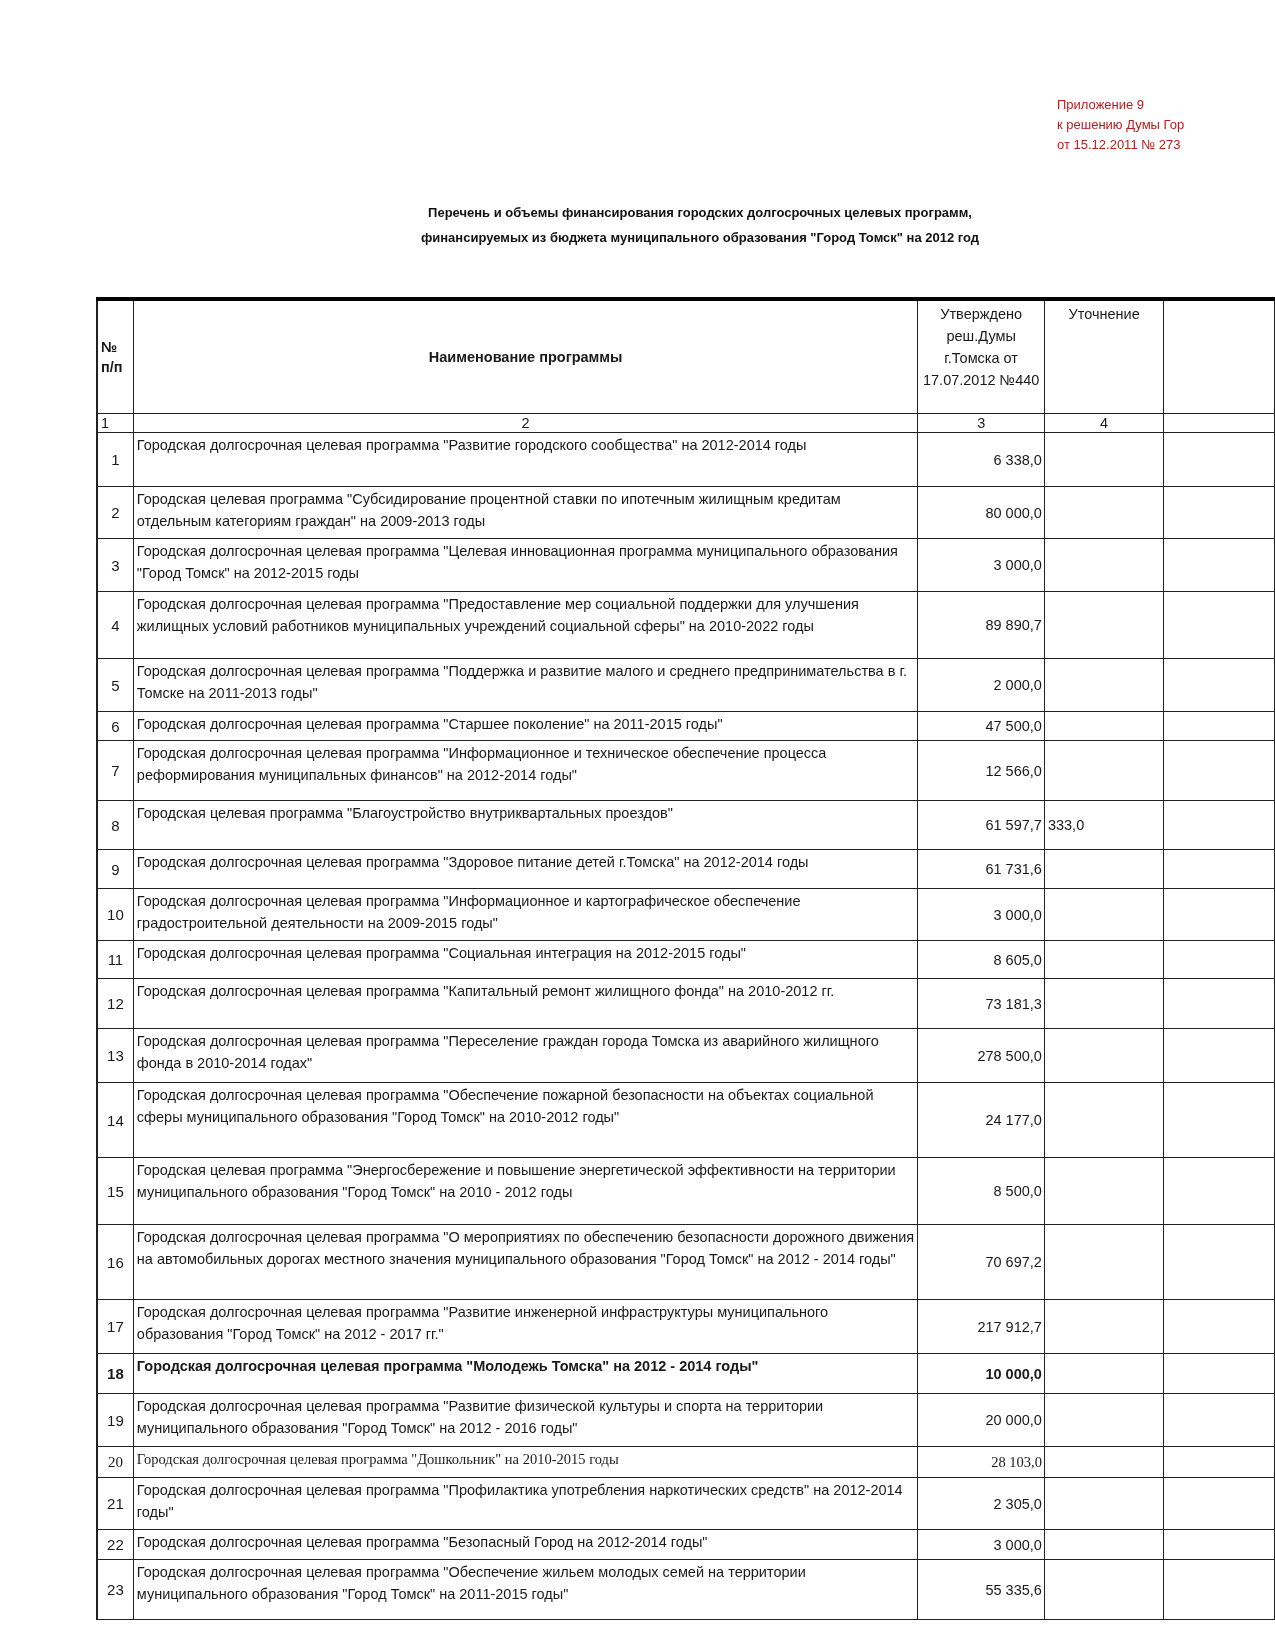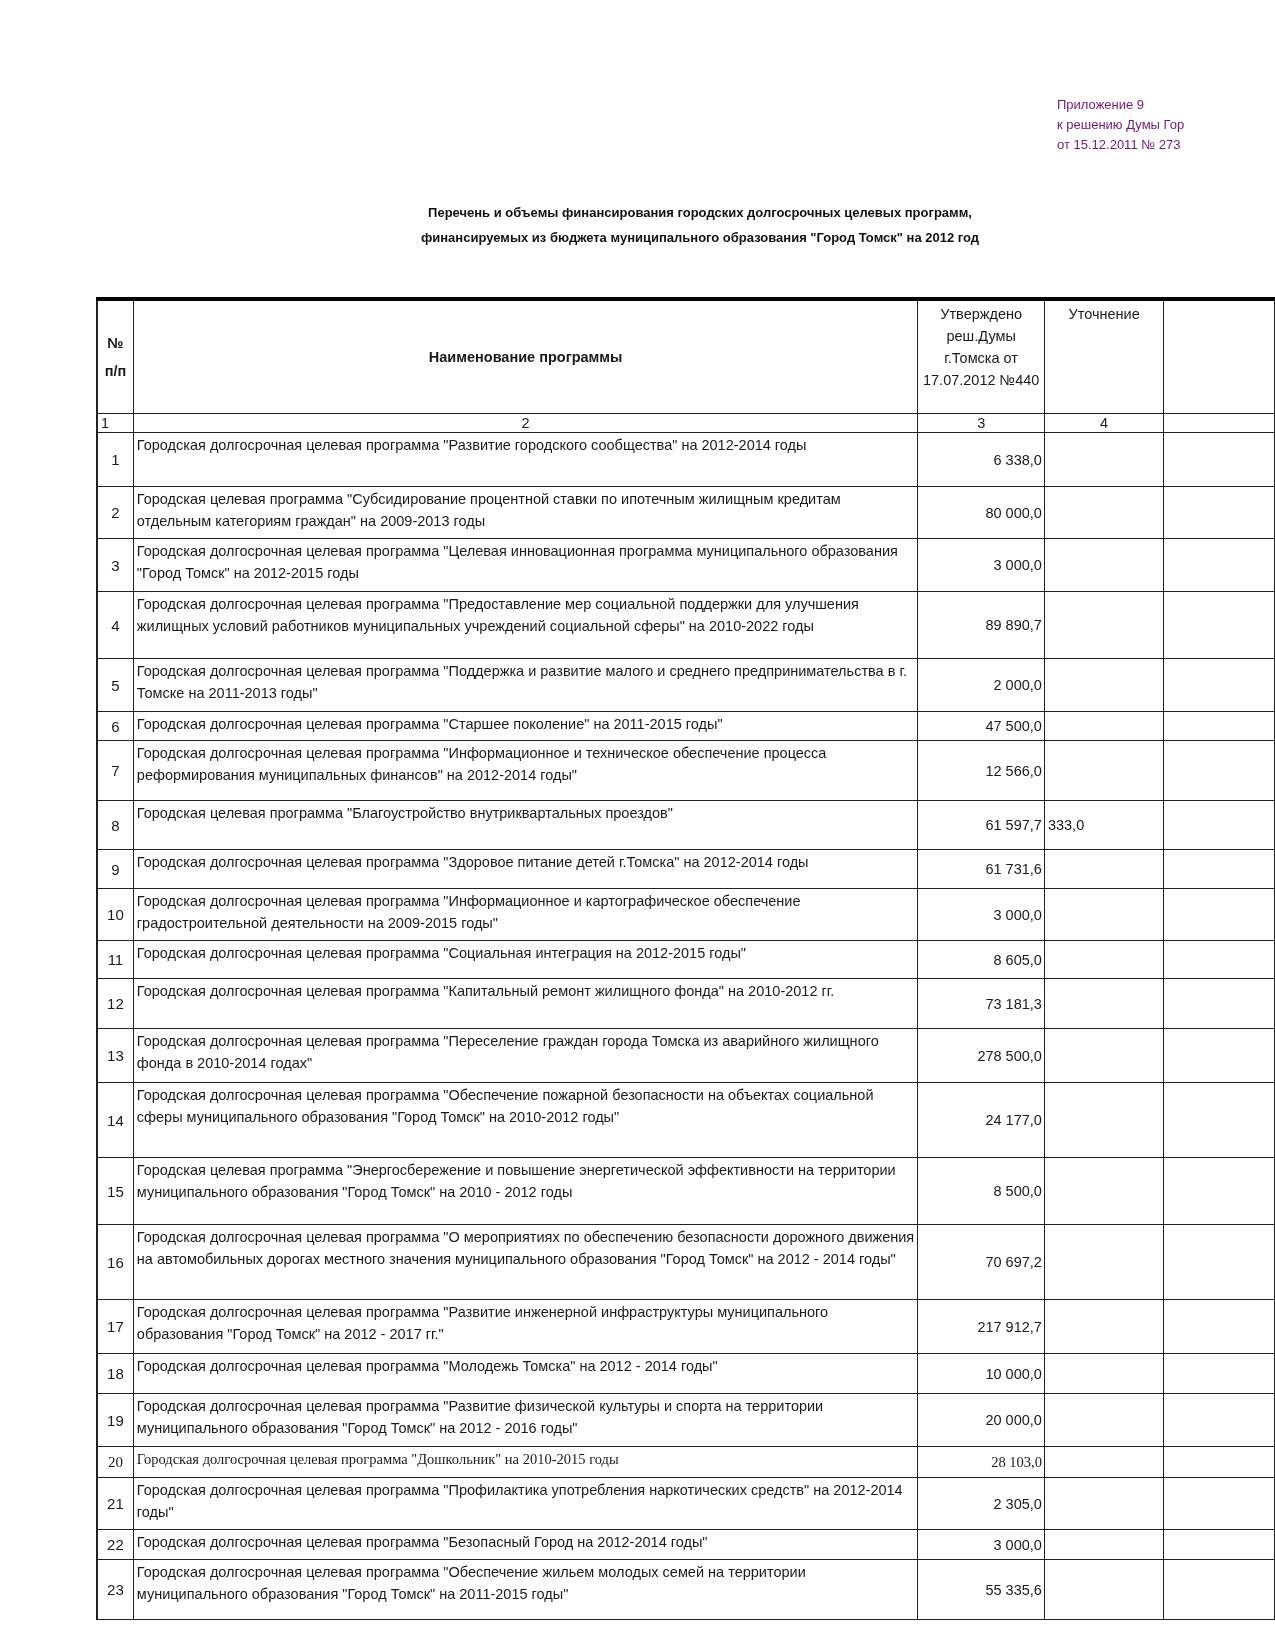--- a/index.html
+++ b/index.html
@@ -1,34 +1,34 @@
 <!DOCTYPE html>
 <html><head>
 <meta charset="utf-8">
 <style>
   html, body { margin: 0; padding: 0; background: #ffffff; }
   body { width: 1275px; height: 1650px; overflow: hidden; position: relative;
          font-family: "Liberation Sans", sans-serif; color: #1a1a1a; }
   .annex { position: absolute; left: 1057px; top: 95px; font-size: 13px; line-height: 20px;
-           white-space: nowrap; color: #701a75; }
+           white-space: nowrap; color: #b91c1c; }
   .title { position: absolute; left: 200px; width: 1000px; top: 200px; text-align: center;
            font-weight: bold; font-size: 13px; line-height: 25px; color: #111; }
   table.grid { position: absolute; left: 96px; top: 297px; border-collapse: collapse;
                table-layout: fixed; font-size: 14.5px; }
   table.grid td, table.grid th { border: 1.5px solid #222; padding: 0 3px; vertical-align: middle;
                                  overflow: hidden; }
   table.grid { border-top: 4px solid #000; border-left: 2.5px solid #222; }
   th { font-weight: normal; }
   .c-num { width: 29px; text-align: center; }
   .c-name { width: 786px; text-align: left; line-height: 22px; vertical-align: top !important; padding-top: 1px !important; }
   .c-3 { width: 121px; text-align: right; }
   .c-4 { width: 114px; }
   .c-5 { width: 105px; }
   .hdr th { height: 110px; }
-  .hdr .h-num { font-weight: bold; text-align: center; line-height: 28px; }
+  .hdr .h-num { font-weight: bold; text-align: left; line-height: 20px; }
   .hdr .h-name { font-weight: bold; text-align: center; }
   .hdr .h-3 { text-align: center; vertical-align: top; line-height: 22px; padding-top: 2px; }
   .hdr .h-4 { text-align: center; vertical-align: top; line-height: 22px; padding-top: 2px; }
   .colnums td { height: 18px; line-height: 18px; text-align: center; border-bottom: 3px solid #333; border-top: 3px solid #333; }
   .colnums td.cn1 { text-align: left; }
   .row td.c-num { font-size: 15px; }
   .row td.c-3 { padding-right: 2px; }
   .row td.c-4 { padding-right: 2px; }
 </style>
 </head>
@@ -182,21 +182,21 @@
         <td class="c-4"></td>
         <td class="c-5"></td>
       </tr>
       <tr class="row" style="height: 54px;">
         <td class="c-num">17</td>
         <td class="c-name">Городская долгосрочная целевая программа "Развитие инженерной инфраструктуры муниципального образования "Город Томск" на 2012 - 2017 гг."</td>
         <td class="c-3">217 912,7</td>
         <td class="c-4"></td>
         <td class="c-5"></td>
       </tr>
-      <tr class="row" style="height: 40px;">
+      <tr class="row" style="height: 40px; font-weight: bold;">
         <td class="c-num">18</td>
         <td class="c-name">Городская долгосрочная целевая программа  "Молодежь Томска" на 2012 - 2014 годы"</td>
         <td class="c-3">10 000,0</td>
         <td class="c-4"></td>
         <td class="c-5"></td>
       </tr>
       <tr class="row" style="height: 53px;">
         <td class="c-num">19</td>
         <td class="c-name">Городская долгосрочная целевая программа  "Развитие физической культуры и спорта на территории муниципального образования "Город Томск" на 2012 - 2016 годы"</td>
         <td class="c-3">20 000,0</td>

